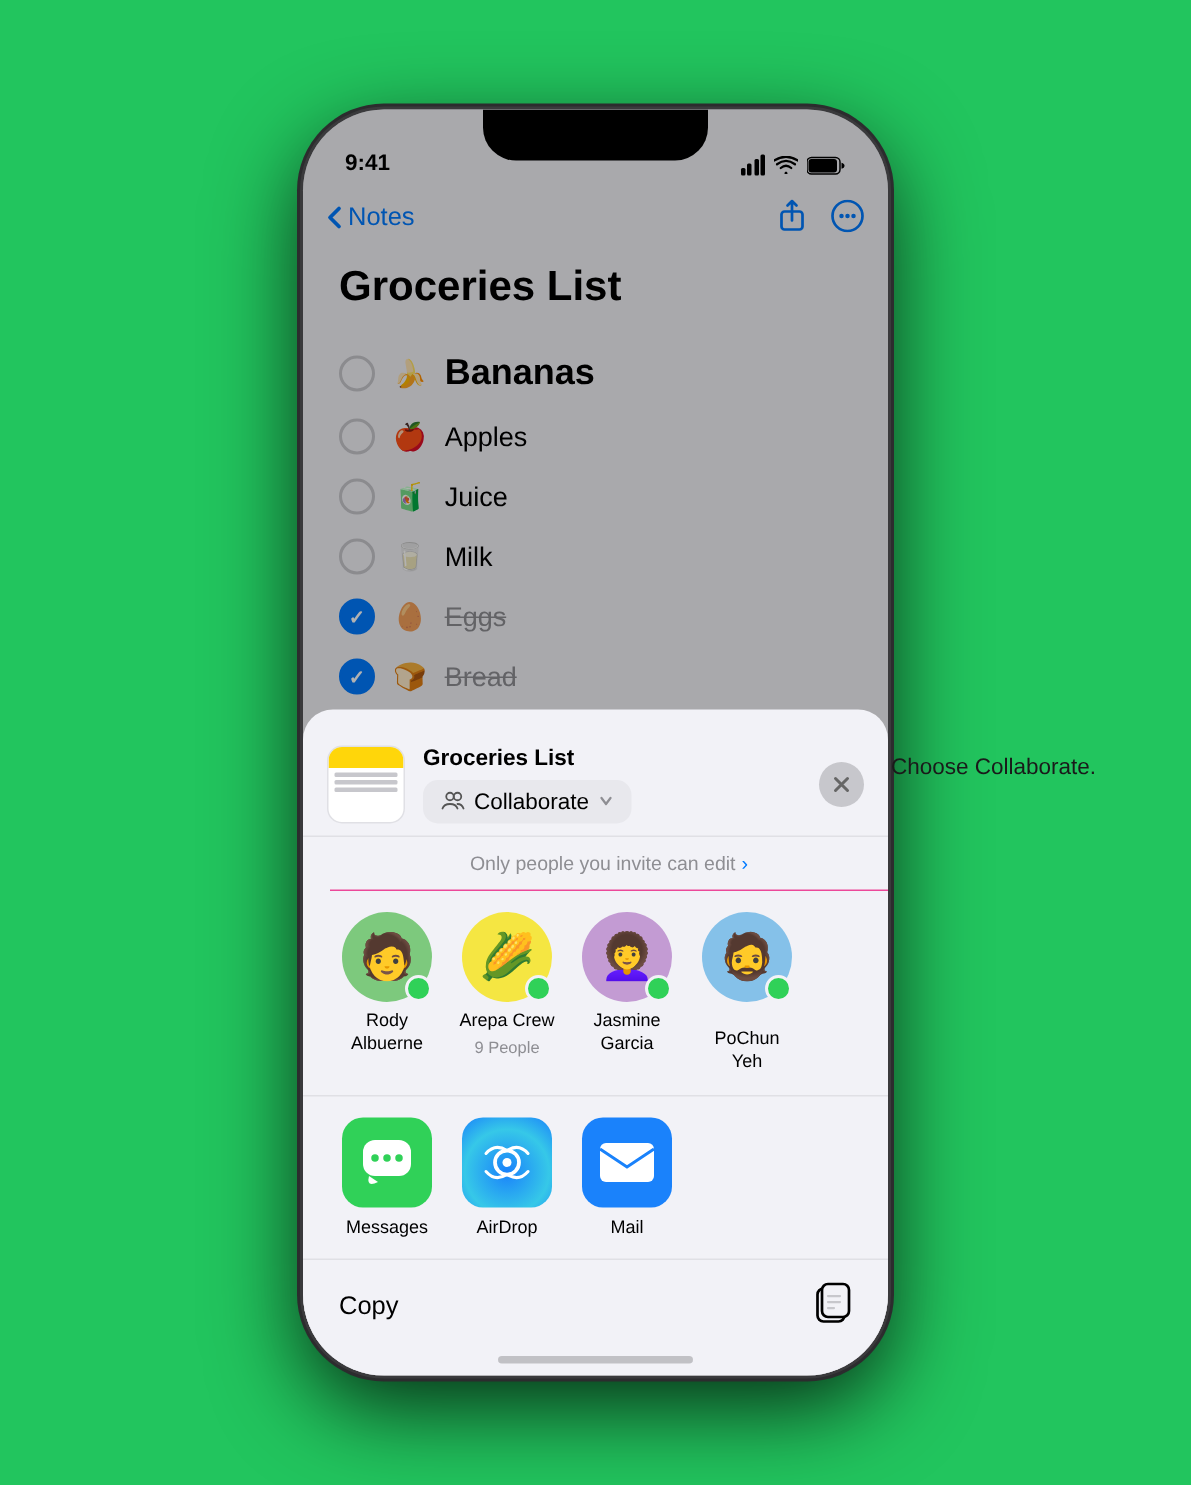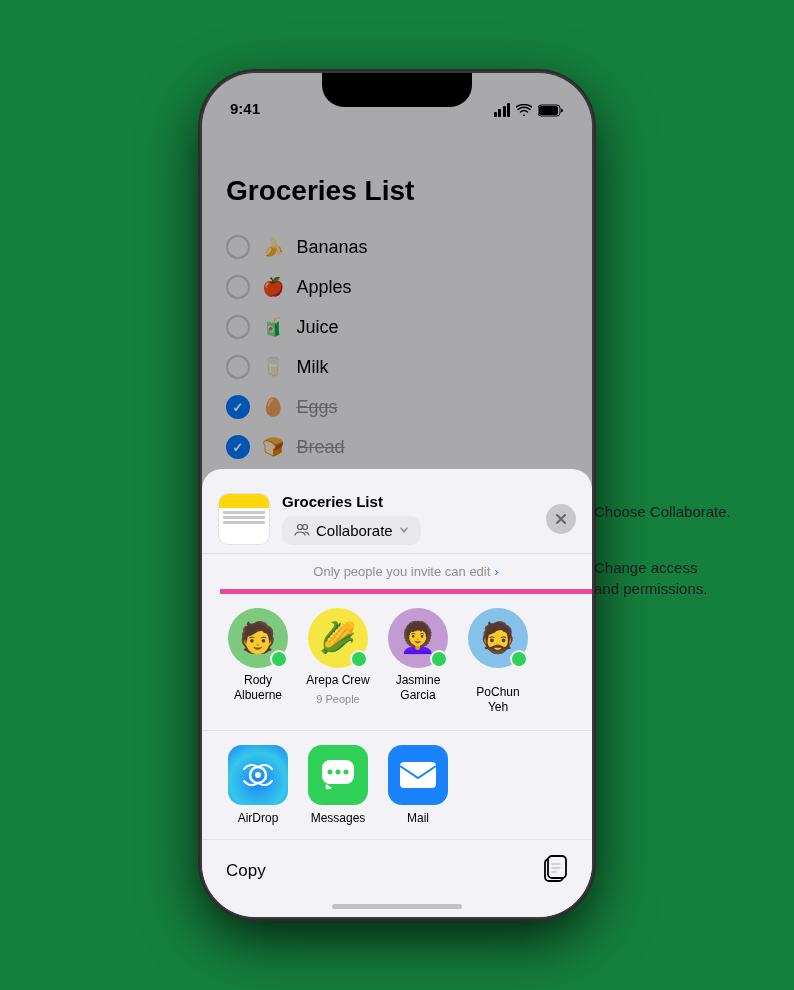--- a/index.html
+++ b/index.html
@@ -222,21 +222,21 @@
       background: #c7c7cc;
       display: flex;
       align-items: center;
       justify-content: center;
       border: none;
       cursor: pointer;
     }
     
     .permissions-row {
       padding: 8px 16px 10px;
-      border-bottom: 5px solid #ec4899;
+      border-bottom: 1px solid #ec4899;
       text-align: center;
       font-size: 13px;
       color: #8e8e93;
       display: flex;
       align-items: center;
       justify-content: center;
       gap: 4px;
       margin-left: 18px;
     }
     
@@ -364,21 +364,21 @@
     .rem-bar {
       flex: 1;
       height: 2.5px;
       background: #c7c7cc;
       border-radius: 1px;
     }
   </style>
 </head>
 <body>
 
-<div style="position:relative; width:794px; height:990px; display:flex; justify-content:center; align-items:center; background:#15803d;">
+<div style="position:relative; width:794px; height:990px; display:flex; justify-content:center; align-items:center; background:#22c55e;">
 
   <div class="phone-frame">
 
     <div class="notch"></div>
 
     <div class="status-bar">
       <span class="status-time">9:41</span>
       <div class="status-icons">
         <div class="signal-bars">
           <div class="bar" style="height:5px;"></div>
@@ -395,28 +395,52 @@
         </svg>
 
         <svg width="26" height="13" viewBox="0 0 26 13">
           <rect x="0" y="1" width="22" height="11" rx="3" ry="3" stroke="#000" stroke-width="1" fill="none"></rect>
           <rect x="1" y="2" width="19" height="9" rx="2" ry="2" fill="#000"></rect>
           <path d="M23 4.5 Q25 5 25 6.5 Q25 8 23 8.5Z" fill="#000"></path>
         </svg>
       </div>
     </div>
 
+    <div class="nav-bar">
+      <div class="nav-back">
+        <svg width="10" height="16" viewBox="0 0 10 16">
+          <path d="M8 2 L2 8 L8 14" stroke="#007aff" stroke-width="2.5" fill="none" stroke-linecap="round" stroke-linejoin="round"></path>
+        </svg>
+        <span style="color:#007aff; font-size:17px;">Notes</span>
+      </div>
+      <div class="nav-actions">
+        <button style="background:none; border:none; cursor:pointer;">
+          <svg width="20" height="22" viewBox="0 0 20 22">
+            <rect x="3" y="8" width="14" height="12" rx="2" stroke="#007aff" stroke-width="1.8" fill="none"></rect>
+            <path d="M10 1 L10 14 M7 4 L10 1 L13 4" stroke="#007aff" stroke-width="1.8" fill="none" stroke-linecap="round" stroke-linejoin="round"></path>
+          </svg>
+        </button>
+        <button style="background:none; border:none; cursor:pointer;">
+          <svg width="22" height="22" viewBox="0 0 22 22">
+            <circle cx="11" cy="11" r="10" stroke="#007aff" stroke-width="1.8" fill="none"></circle>
+            <circle cx="7" cy="11" r="1.5" fill="#007aff"></circle>
+            <circle cx="11" cy="11" r="1.5" fill="#007aff"></circle>
+            <circle cx="15" cy="11" r="1.5" fill="#007aff"></circle>
+          </svg>
+        </button>
+      </div>
+    </div>
 
     <div class="notes-content">
       <div class="note-title">Groceries List</div>
 
       <div class="checklist-item">
         <div class="checkbox"></div>
         <span>🍌</span>
-        <span style="font-size:18px;">Bananas</span>
+        <span style="font-size:24px;font-weight:bold;">Bananas</span>
       </div>
       <div class="checklist-item">
         <div class="checkbox"></div>
         <span>🍎</span>
         <span style="font-size:18px;">Apples</span>
       </div>
       <div class="checklist-item">
         <div class="checkbox"></div>
         <span>🧃</span>
         <span style="font-size:18px;">Juice</span>
@@ -524,44 +548,44 @@
             <div class="message-badge"></div>
           </div>
           <span class="person-name" style="white-space:pre-line;margin-top:12px;">PoChun
 Yeh</span>
         </div>
       </div>
 
       <div class="apps-grid">
 
         <div class="app-item">
+          <div style="width:60px;height:60px;border-radius:14px;background:#30d158;display:flex;align-items:center;justify-content:center;">
+            <svg width="36" height="34" viewBox="0 0 36 34">
+              <rect x="2" y="2" width="32" height="24" rx="8" fill="white"></rect>
+              <path d="M6 26 Q4 34 12 30" fill="white"></path>
+              <circle cx="10" cy="14" r="2.5" fill="#30d158"></circle>
+              <circle cx="18" cy="14" r="2.5" fill="#30d158"></circle>
+              <circle cx="26" cy="14" r="2.5" fill="#30d158"></circle>
+            </svg>
+          </div>
+          <span class="app-name">Messages</span>
+        </div>
+
+        <div class="app-item">
           <div style="width:60px;height:60px;border-radius:14px;overflow:hidden;background:radial-gradient(circle at 50% 60%, #1a82fb, #36c8e8 60%, #1a82fb);display:flex;align-items:center;justify-content:center;">
             <svg width="36" height="36" viewBox="0 0 36 36">
               <circle cx="18" cy="18" r="8" stroke="white" stroke-width="2.5" fill="none"></circle>
               <path d="M18 10 Q10 5 4 12" stroke="white" stroke-width="2" fill="none" stroke-linecap="round"></path>
               <path d="M18 10 Q26 5 32 12" stroke="white" stroke-width="2" fill="none" stroke-linecap="round"></path>
               <path d="M18 26 Q10 31 4 24" stroke="white" stroke-width="2" fill="none" stroke-linecap="round"></path>
               <path d="M18 26 Q26 31 32 24" stroke="white" stroke-width="2" fill="none" stroke-linecap="round"></path>
               <circle cx="18" cy="18" r="3" fill="white"></circle>
             </svg>
           </div>
           <span class="app-name">AirDrop</span>
-        </div>
-
-        <div class="app-item">
-          <div style="width:60px;height:60px;border-radius:14px;background:#30d158;display:flex;align-items:center;justify-content:center;">
-            <svg width="36" height="34" viewBox="0 0 36 34">
-              <rect x="2" y="2" width="32" height="24" rx="8" fill="white"></rect>
-              <path d="M6 26 Q4 34 12 30" fill="white"></path>
-              <circle cx="10" cy="14" r="2.5" fill="#30d158"></circle>
-              <circle cx="18" cy="14" r="2.5" fill="#30d158"></circle>
-              <circle cx="26" cy="14" r="2.5" fill="#30d158"></circle>
-            </svg>
-          </div>
-          <span class="app-name">Messages</span>
         </div>
 
         <div class="app-item">
           <div style="width:60px;height:60px;border-radius:14px;background:#1a82fb;display:flex;align-items:center;justify-content:center;">
             <svg width="38" height="28" viewBox="0 0 38 28">
               <rect x="1" y="1" width="36" height="26" rx="4" fill="white"></rect>
               <path d="M1 5 L19 17 L37 5" stroke="#1a82fb" stroke-width="2" fill="none"></path>
             </svg>
           </div>
           <span class="app-name">Mail</span>
@@ -590,16 +614,15 @@
 
     <line x1="590" y1="520" x2="490" y2="520" stroke="#555" stroke-width="1"></line>
     <circle cx="490" cy="520" r="2.5" fill="#555"></circle>
 
     <line x1="590" y1="575" x2="490" y2="558" stroke="#555" stroke-width="1"></line>
     <circle cx="490" cy="558" r="2.5" fill="#555"></circle>
   </svg>
 
   <div style="position:absolute; top:0; left:0; width:722px; height:990px; pointer-events:none;">
     <div style="position:absolute; top:503px; left:594px; font-family:-apple-system,'Helvetica Neue',Arial,sans-serif; font-size:15px; color:#1a1a1a; white-space:nowrap;">Choose Collaborate.</div>
-    <div style="position:absolute; top:557px; left:594px; font-family:-apple-system,'Helvetica Neue',Arial,sans-serif; font-size:15px; color:#1a1a1a; line-height:1.4;">Change access<br>and permissions.</div>
   </div>
 
 </div>
 
 </body></html>

